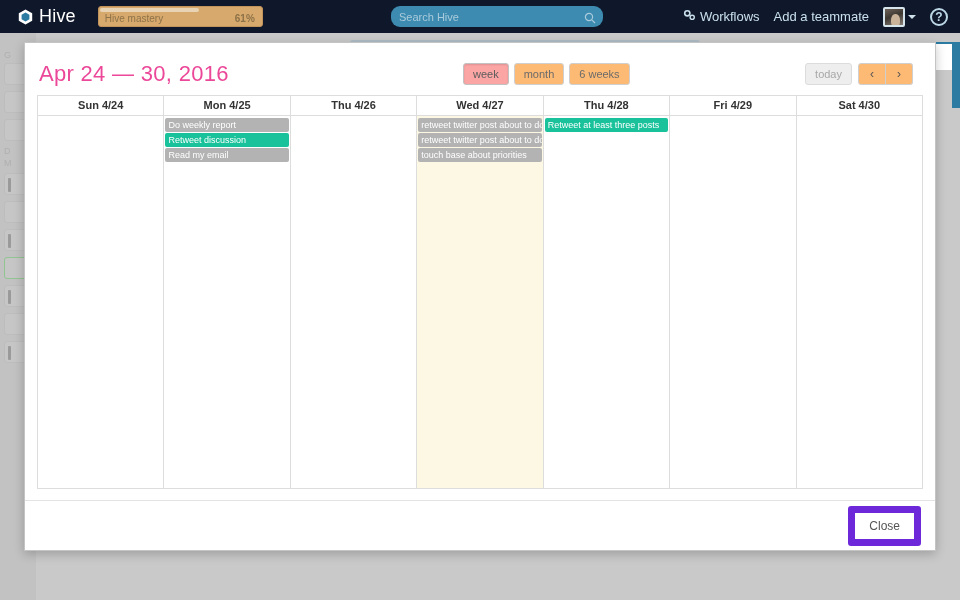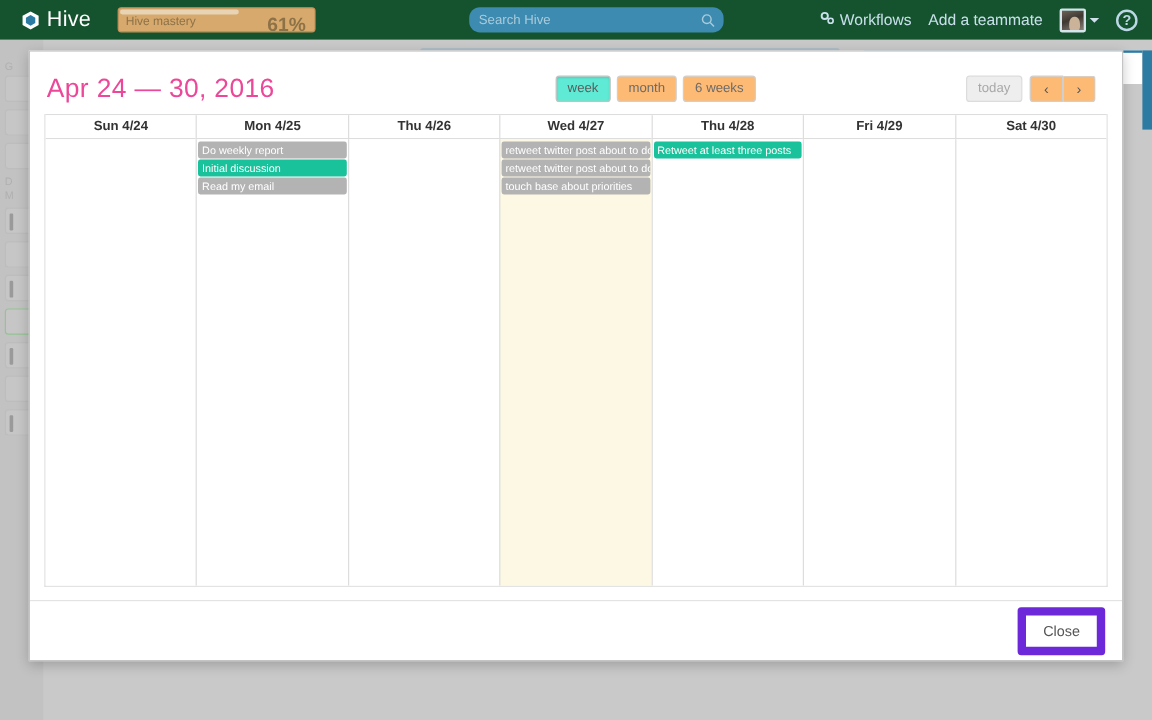--- a/index.html
+++ b/index.html
@@ -9,21 +9,21 @@
     width: 960px; height: 600px;
     overflow: hidden;
     font-family: "Liberation Sans", sans-serif;
     background: #c9c9c9;
   }
 
   
   .navbar {
     position: absolute; top: 0; left: 0;
     width: 960px; height: 33px;
-    background: #14532d;
+    background: #0f172a;
     display: flex; align-items: center;
     z-index: 40;
   }
   .brand {
     display: flex; align-items: center;
     margin-left: 18px; gap: 6px;
     color: #ffffff;
     font-size: 18px;
     letter-spacing: .2px;
   }
@@ -43,21 +43,21 @@
     height: 4px; width: 61%;
     background: #e8d4b4;
     border-radius: 2px;
   }
   .mastery-label {
     position: absolute; left: 6px; top: 6px;
     font-size: 10px; color: #8d7248;
   }
   .mastery-pct {
     position: absolute; right: 7px; top: 6px;
-    font-size: 16px; color: #8d7248; font-weight: bold;
+    font-size: 10px; color: #8d7248; font-weight: bold;
   }
   .search-wrap {
     margin-left: auto; margin-right: auto;
     position: absolute; left: 391px; top: 6px;
     width: 212px; height: 21px;
     background: #3d8bb0;
     border-radius: 9px;
   }
   .search-input {
     width: 100%; height: 100%;
@@ -159,21 +159,21 @@
   .btn {
     font-family: "Liberation Sans", sans-serif;
     font-size: 11px; color: #6b6b6b;
     background: #fdba74;
     border: 1px solid #cfcfcf;
     border-radius: 3px;
     padding: 4px 9px;
     cursor: pointer;
     line-height: 12px;
   }
-  .btn.active { background: #5eead4; border-color: #c2c2c2; color: #5c5c5c; box-shadow: inset 0 1px 2px rgba(0,0,0,.12); }
+  .btn.active { background: #fca5a5; border-color: #c2c2c2; color: #5c5c5c; box-shadow: inset 0 1px 2px rgba(0,0,0,.12); }
   .btn.disabled { background: #eeeeee; border-color: #dcdcdc; color: #a8a8a8; }
   .nav-group { position: absolute; right: 10px; top: 8px; display: flex; align-items: center; gap: 6px; }
   .pager { display: flex; }
   .pager .btn:first-child { border-radius: 3px 0 0 3px; }
   .pager .btn:last-child { border-radius: 0 3px 3px 0; border-left: 0; }
   .pager .btn { padding: 4px 11px; font-size: 12px; color: #555; }
 
   
   .cal {
     margin-top: 2px;
@@ -345,21 +345,21 @@
         <div class="dh">Sat 4/30</div>
       </div>
 
       <div class="cal-body">
         <div class="day-col">
           <div class="events"></div>
         </div>
         <div class="day-col">
           <div class="events">
             <div class="event grey">Do weekly report</div>
-            <div class="event teal">Initial discussion</div>
+            <div class="event teal">Retweet discussion</div>
             <div class="event grey">Read my email</div>
           </div>
         </div>
         <div class="day-col">
           <div class="events"></div>
         </div>
         <div class="day-col today">
           <div class="events">
             <div class="event grey">retweet twitter post about to do list b</div>
             <div class="event grey">retweet twitter post about to do list b</div>

